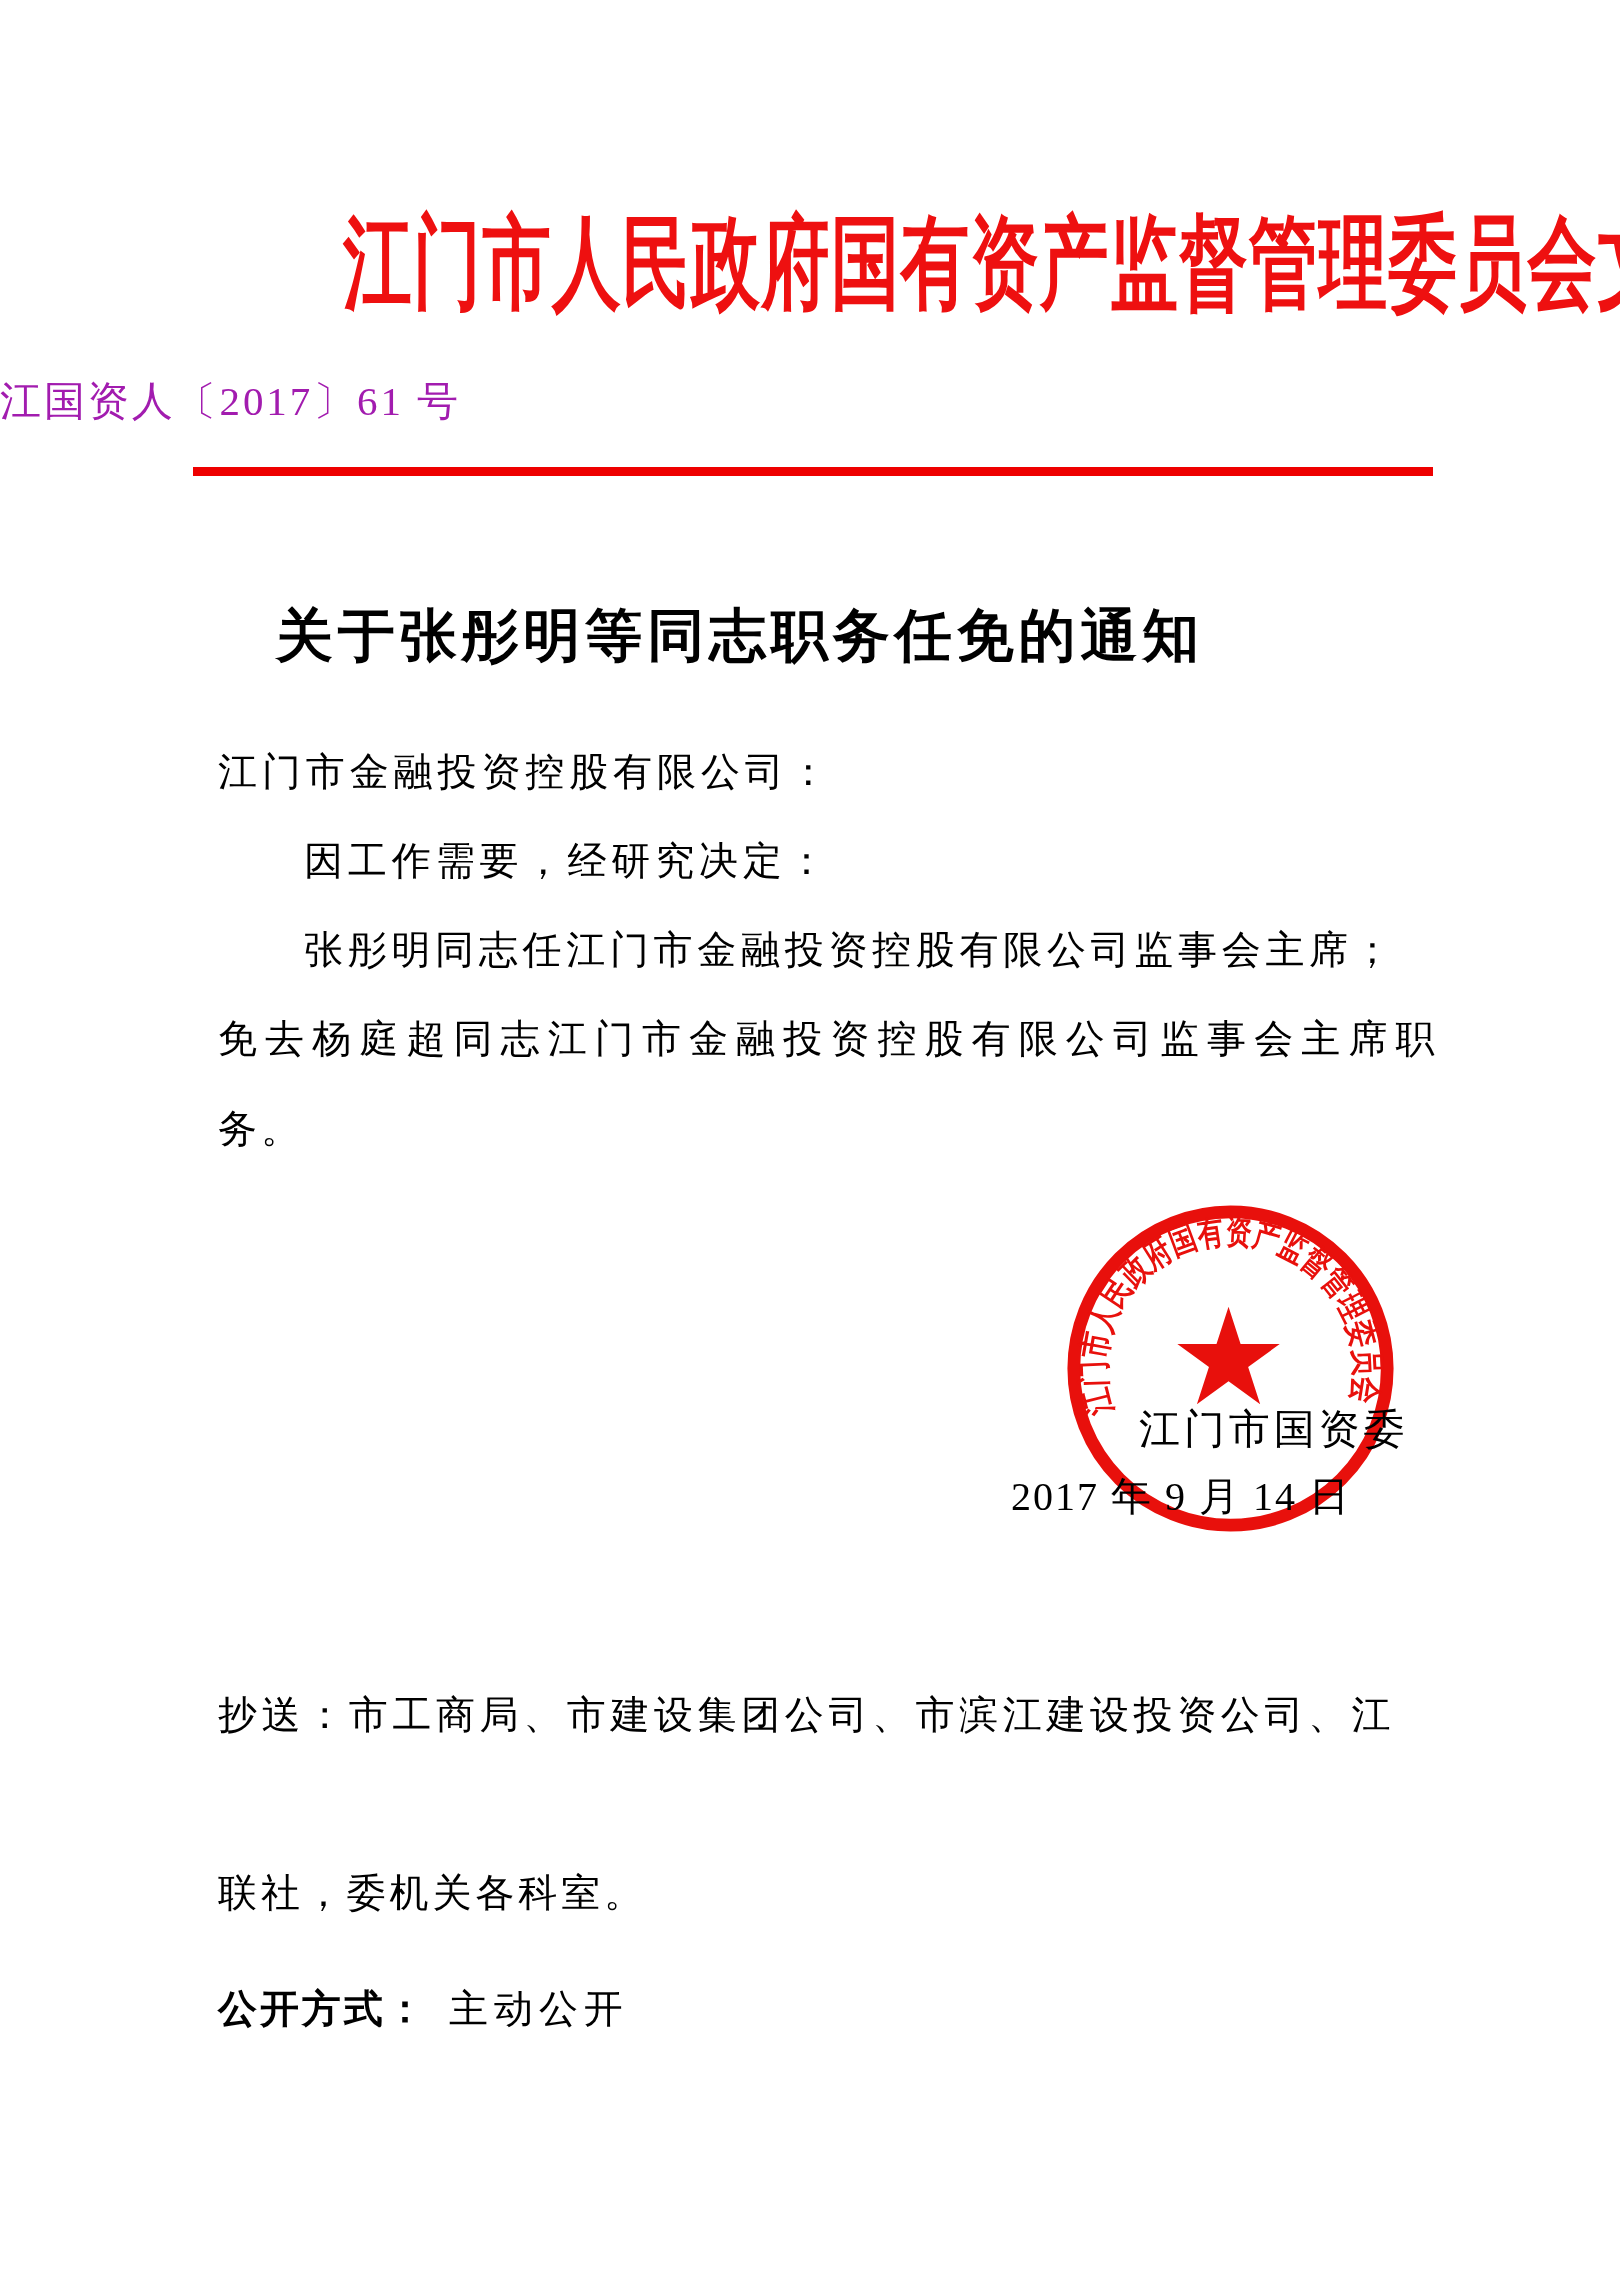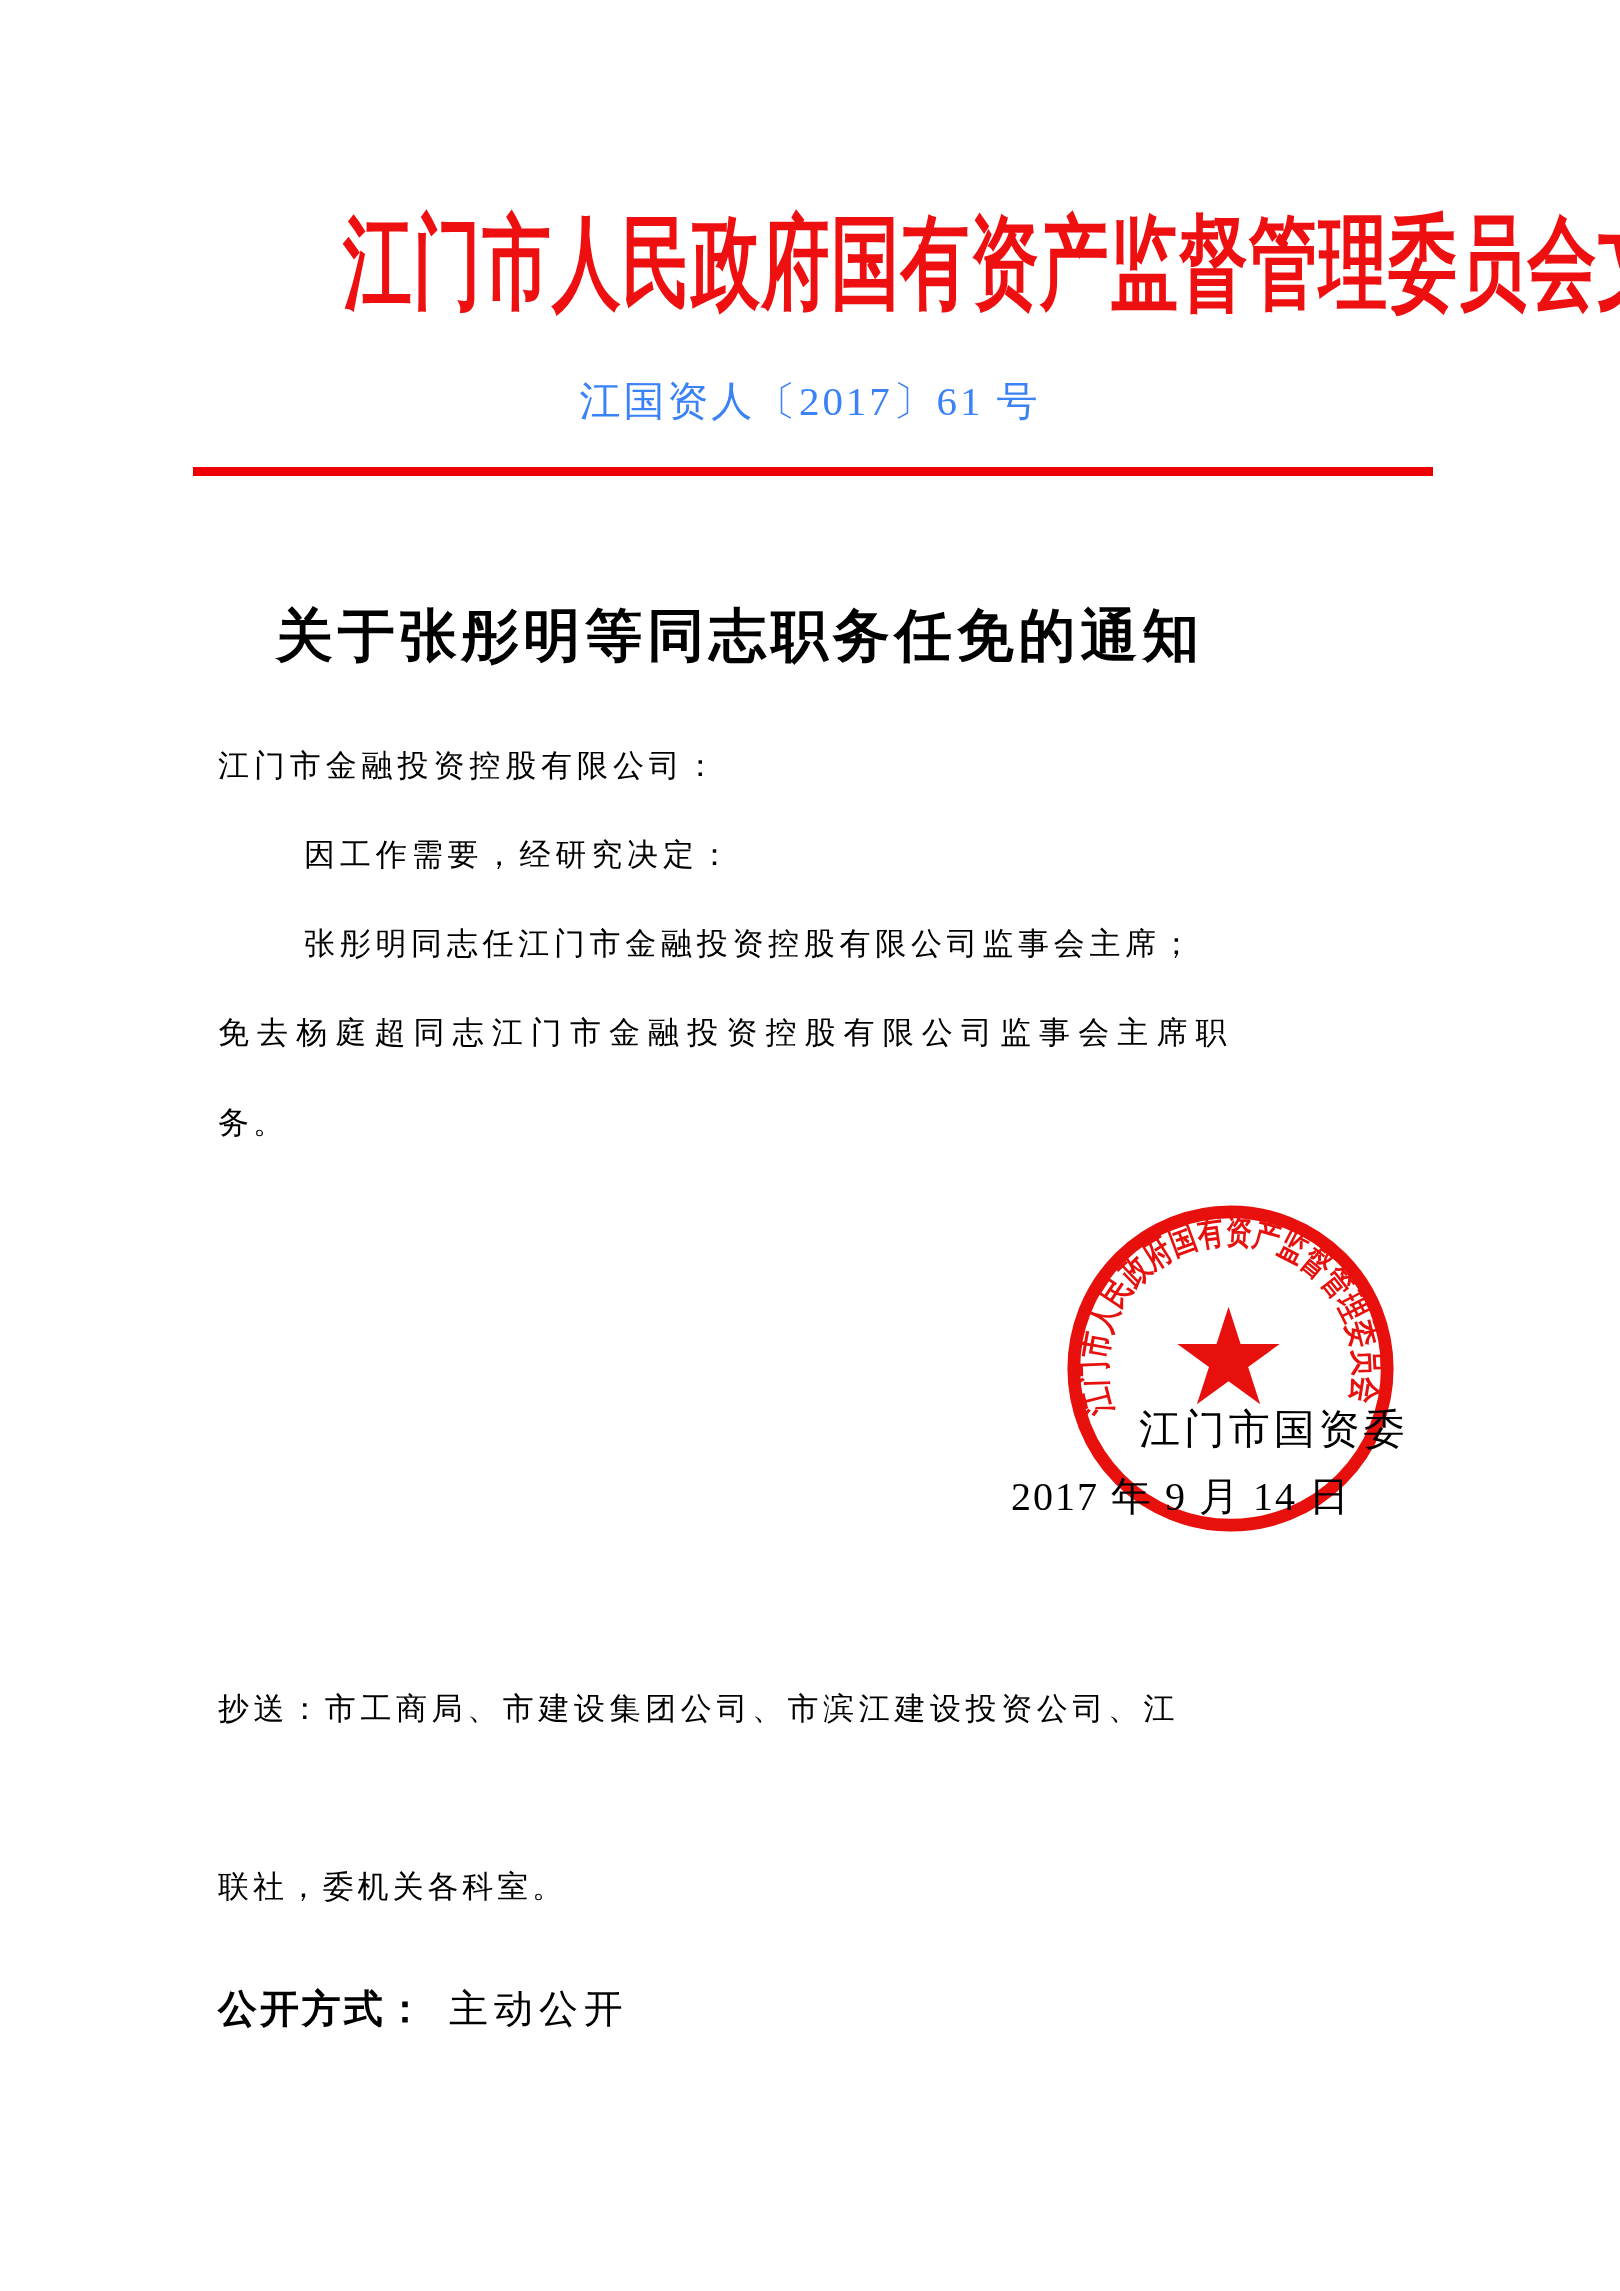--- a/index.html
+++ b/index.html
@@ -21,42 +21,41 @@
     white-space:nowrap;
     font-size:102px;
     font-weight:bold;
     color:#ee1010;
     transform:scaleX(0.67);
     transform-origin:center;
     letter-spacing:2px;
   }
   .doc-number{
     position:absolute;top:374px;left:0;width:1620px;
-    text-align:center;
     font-size:41px;
     letter-spacing:2.9px;
-    color:#3b82f6;
+    color:#a21caf;
   }
   .red-line{
     position:absolute;top:467px;left:193px;
     width:1240px;height:8.8px;
     background:#ee0000;
   }
   
   .notice-title{
     position:absolute;top:598px;left:0;width:1480px;
     text-align:center;
     font-size:57px;
     font-weight:bold;
     letter-spacing:4.9px;
   }
   
   .body-line{
     position:absolute;
-    font-size:31px;
+    font-size:39px;
     white-space:nowrap;
   }
   .l-recipient{top:745px;left:218px;letter-spacing:4.9px;}
   .l-intro{top:834px;left:304px;letter-spacing:4.9px;}
   .l-body1{top:923px;left:304px;letter-spacing:4.7px;}
   .l-body2{top:1012px;left:218px;letter-spacing:8.1px;}
   .l-body3{top:1102px;left:218px;letter-spacing:3.9px;}
   
   .seal{
     position:absolute;top:1202px;left:1064px;

